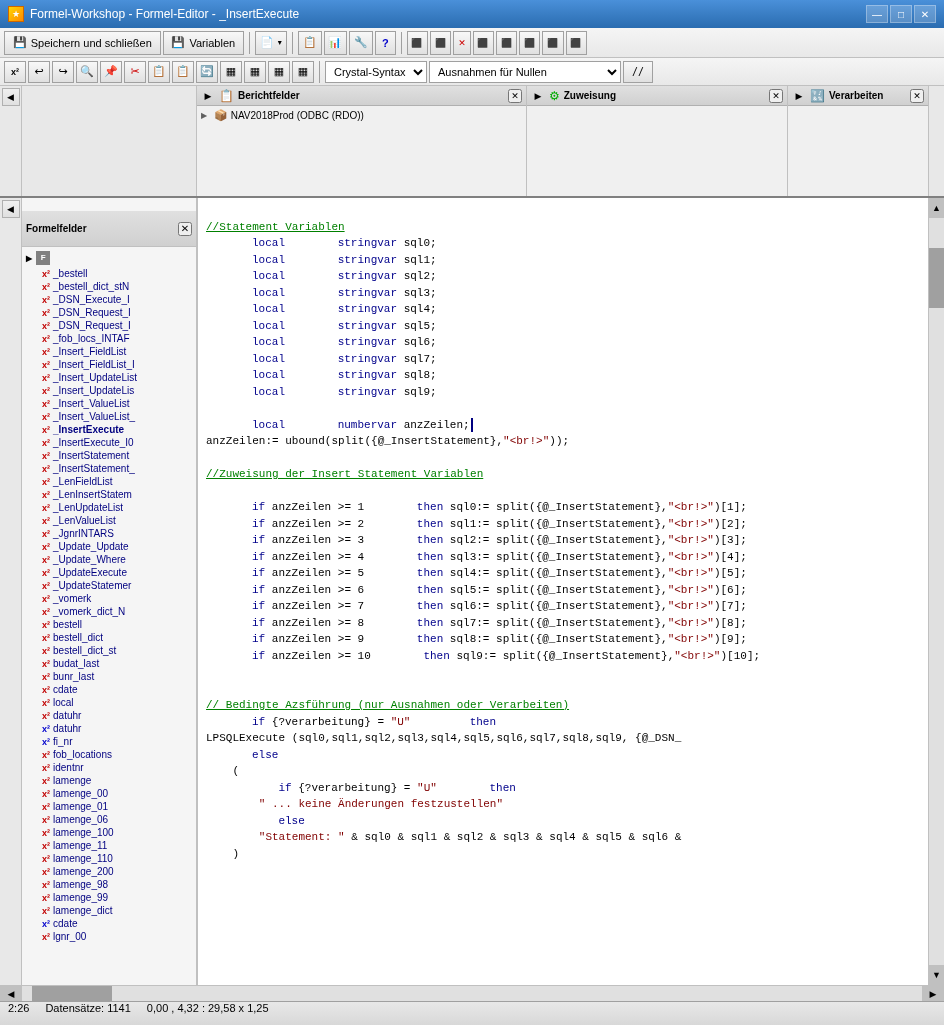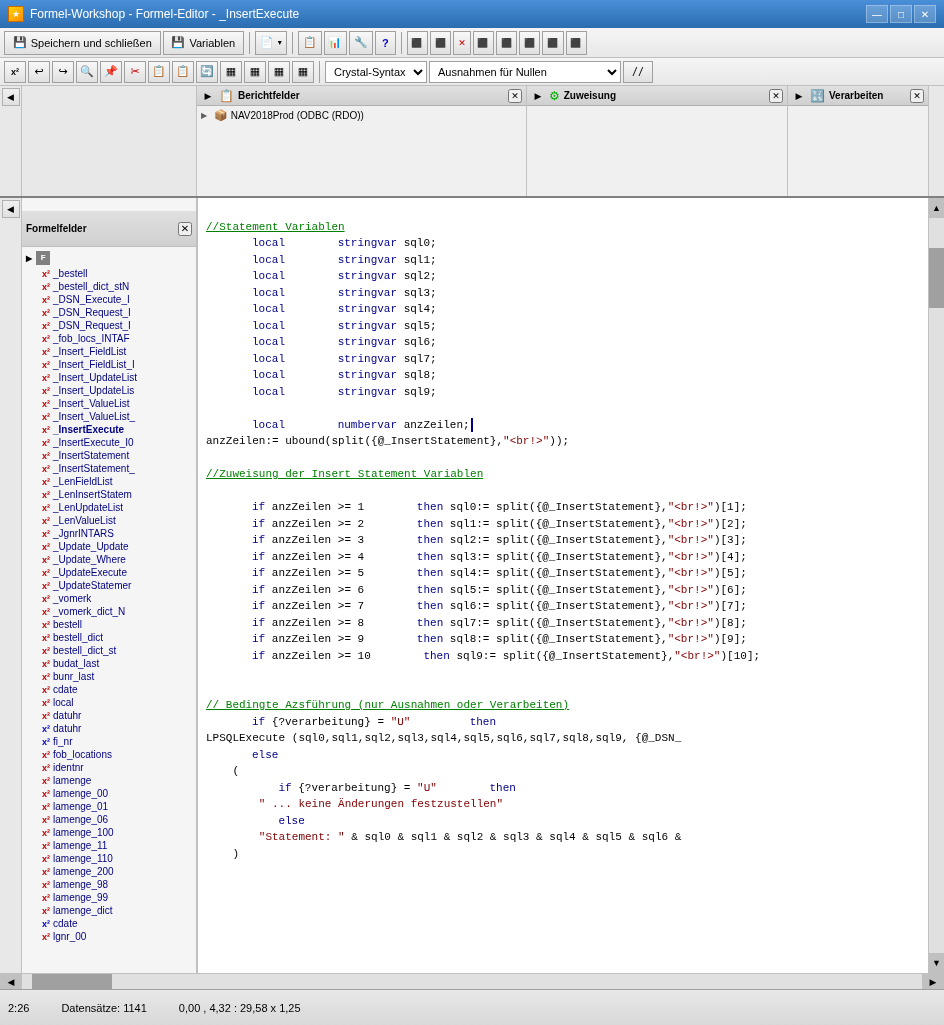--- a/index.html
+++ b/index.html
@@ -196,27 +196,26 @@
     }
     .code-cursor { display: inline-block; width: 2px; height: 14px; background: #000080; margin-left: 1px; vertical-align: middle; }
     
     
     .kw { color: #00008B; font-weight: normal; margin-left: 46px; } 
     .str { color: #800000; } 
     .cmt { color: #008000; text-decoration: underline; }
 
     
     .status-bar {
-      height: 36px;
+      height: 24px;
       background: linear-gradient(to bottom, #e8e8e8, #d8d8d8);
       border-top: 1px solid #a0a0a0;
       display: flex;
-      align-items: center;
       padding: 0 8px;
-      gap: 32px;
+      gap: 16px;
       font-size: 11px;
     }
     .status-item { color: #000000; }
     .editor-with-scroll {
       display: flex;
       flex: 1;
       overflow: hidden;
     }
 
     .top-panels-wrapper {

